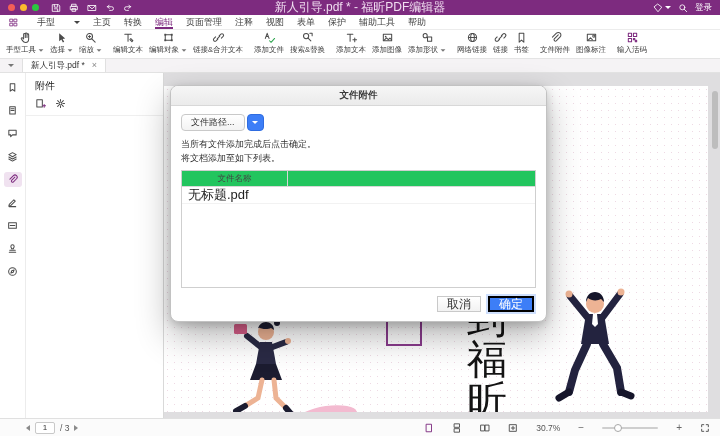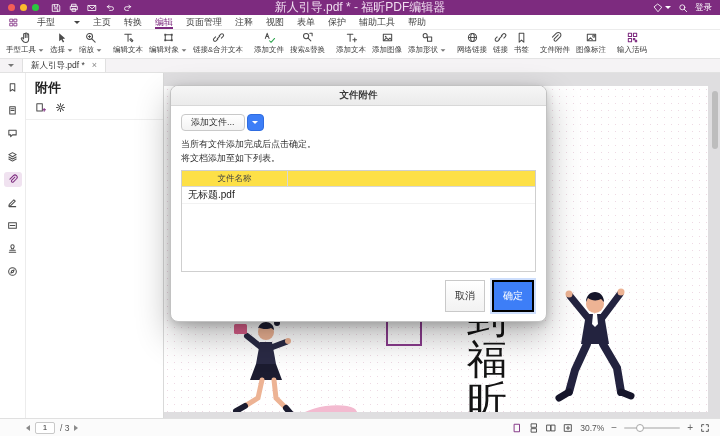--- a/index.html
+++ b/index.html
@@ -48,21 +48,21 @@
            padding:0 8px;font-size:8.5px;color:#333;white-space:nowrap}
   .tab-close{color:#888;font-size:9px;line-height:1}
 
   
   .content{position:absolute;top:73px;left:0;right:0;bottom:18px;display:flex}
   .iconstrip{width:26px;background:#fff;border-right:1px solid #ececec;display:flex;flex-direction:column;
              align-items:center;padding-top:7px;gap:8px}
   .strip-btn{width:18px;height:15px;display:flex;align-items:center;justify-content:center;border-radius:3px}
   .strip-btn.active{background:#f0e2f0}
   .panel{width:138px;background:#fff;border-right:1px solid #d9d9d9;display:flex;flex-direction:column}
-  .panel-header{font-size:13px;color:#222;padding:6px 9px 4px;font-weight:bold}
+  .panel-header{font-size:10px;color:#222;padding:6px 9px 4px;font-weight:normal}
   .panel-tools{display:flex;gap:9px;padding:1px 9px 6px;border-bottom:1px solid #efefef}
   .docarea{flex:1;background:#dfdee0;position:relative;overflow:hidden}
   .page{position:absolute;left:0;top:13px;right:12px;bottom:6px;background:#fff;overflow:hidden;
         background-image:radial-gradient(circle,rgba(195,120,160,.28) .8px,transparent .9px);background-size:7px 7px}
   .vtext{position:absolute;left:300px;top:212px;width:46px;font-family:"Liberation Serif",serif;
          font-size:40px;line-height:41px;color:#141414;text-align:center}
   .accent-rect{position:absolute;left:222px;top:224px;width:36px;height:36px;border:2px solid #8a3b8d}
   .pink-blob{position:absolute;left:128px;top:312px}
   .person-a{position:absolute;left:58px;top:230px}
   .person-b{position:absolute;left:376px;top:198px}
@@ -71,50 +71,50 @@
 
   
   .statusbar{position:absolute;left:0;right:0;bottom:0;height:18px;background:#fbfbfb;border-top:1px solid #e0e0e0;
              display:flex;align-items:center;padding:0 10px;font-size:8.5px;color:#555;gap:6px;z-index:9}
   .page-nav{display:flex;align-items:center;gap:5px;margin-left:16px}
   .tri{width:0;height:0;display:inline-block}
   .tri.left{border-top:3.5px solid transparent;border-bottom:3.5px solid transparent;border-right:4.5px solid #8a8a8a}
   .tri.right{border-top:3.5px solid transparent;border-bottom:3.5px solid transparent;border-left:4.5px solid #8a8a8a}
   .page-input{width:20px;height:12px;border:1px solid #c9c9c9;border-radius:2px;text-align:center;font-size:8px;
               background:#fff;color:#333;font-family:"Liberation Sans",sans-serif}
-  .sb-right{margin-left:auto;display:flex;align-items:center;gap:7px}
+  .sb-right{margin-left:auto;display:flex;align-items:center;gap:18px}
   .zoom-slider{width:56px;height:2px;background:#cfcfcf;border-radius:1px;position:relative}
   .zoom-knob{position:absolute;left:12px;top:-3px;width:8px;height:8px;border-radius:50%;background:#fff;
              border:1px solid #a8a8a8}
   .zoom-btn{color:#666;font-size:10px;line-height:1}
 
   
   .dialog{position:absolute;left:170px;top:85px;width:377px;height:237px;background:#fff;border:1px solid #c2c2c2;
           border-radius:8px;box-shadow:0 14px 34px rgba(0,0,0,.30),0 3px 10px rgba(0,0,0,.18);
           display:flex;flex-direction:column;overflow:hidden;z-index:50}
   .dlg-titlebar{height:20px;background:linear-gradient(#f6f6f6,#ebebeb);border-bottom:1px solid #d8d8d8;
                 display:flex;align-items:center;justify-content:center;font-size:9.5px;color:#3a3a3a;font-weight:bold}
   .dlg-body{flex:1;padding:8px 10px 0;display:flex;flex-direction:column;min-height:0}
   .add-row{display:flex;gap:2px;margin-bottom:7px;align-items:center}
   .add-btn{height:17px;padding:0 9px;background:linear-gradient(#fff,#f3f3f3);border:1px solid #c9c9c9;
            border-radius:4px;font-size:9px;color:#333;display:flex;align-items:center}
   .add-split{width:17px;height:17px;background:var(--confirm);border:1px solid #2f6ce0;border-radius:4px;
              display:flex;align-items:center;justify-content:center;color:#fff}
   .hint{line-height:13.5px;font-size:9px;color:#333}
   .att-table{margin-top:5px;border:1px solid #cfcfcf;flex:1;display:flex;flex-direction:column;min-height:0;background:#fff}
-  .att-thead{display:flex;background:#fde047;border-bottom:1px solid #d7d7d7;height:16px;flex:none}
+  .att-thead{display:flex;background:#22c55e;border-bottom:1px solid #d7d7d7;height:16px;flex:none}
   .th{display:flex;align-items:center;justify-content:center;font-size:8.5px;color:#444}
   .th1{width:30%;border-right:1px solid #d7d7d7}
   .th2{flex:1}
   .att-row{display:flex;height:17px;border-bottom:1px solid #f2f2f2;flex:none}
-  .td{display:flex;align-items:center;font-size:10px;color:#222;padding:0 6px;white-space:nowrap;overflow:hidden}
+  .td{display:flex;align-items:center;font-size:13px;color:#222;padding:0 6px;white-space:nowrap;overflow:hidden}
   .td1{width:30%}
   .td2{flex:1}
   .dlg-footer{display:flex;justify-content:flex-end;gap:7px;padding:8px 12px 9px;flex:none}
-  .btn{min-width:34px;height:32px;border-radius:0;font-size:10px;display:flex;align-items:center;
+  .btn{min-width:34px;height:16px;border-radius:0;font-size:12px;display:flex;align-items:center;
        justify-content:center;padding:0 9px;cursor:default}
   .btn-cancel{background:linear-gradient(#fff,#f2f2f2);border:1px solid #c9c9c9;color:#333}
   .btn-ok{background:var(--confirm);color:#fff;border:2px solid #000000;box-shadow:0 0 0 2px rgba(61,126,247,.25)}
 </style>
 </head>
 <body style="--titlebar: #7d2b7f; --accent: #7d2b7f; --confirm: #3d7ef7;">
 
 <div class="app">
 
   <div class="titlebar">
@@ -559,21 +559,21 @@
             <path d="M2 4.5V2h2.5M10 4.5V2H7.5M2 7.5V10h2.5M10 7.5V10H7.5"></path>
           </svg>
         </span>
     </div>
   </div>
 
   <div class="dialog">
     <div class="dlg-titlebar">文件附件</div>
     <div class="dlg-body">
       <div class="add-row">
-        <span class="add-btn">添加文件...</span>
+        <span class="add-btn">文件路径...</span>
         <span class="add-split">
             <span class="chev"></span>
           </span>
       </div>
       <div class="hint">当所有文件添加完成后点击确定。</div>
       <div class="hint">将文档添加至如下列表。</div>
       <div class="att-table">
         <div class="att-thead">
           <span class="th th1">文件名称</span>
         </div>

